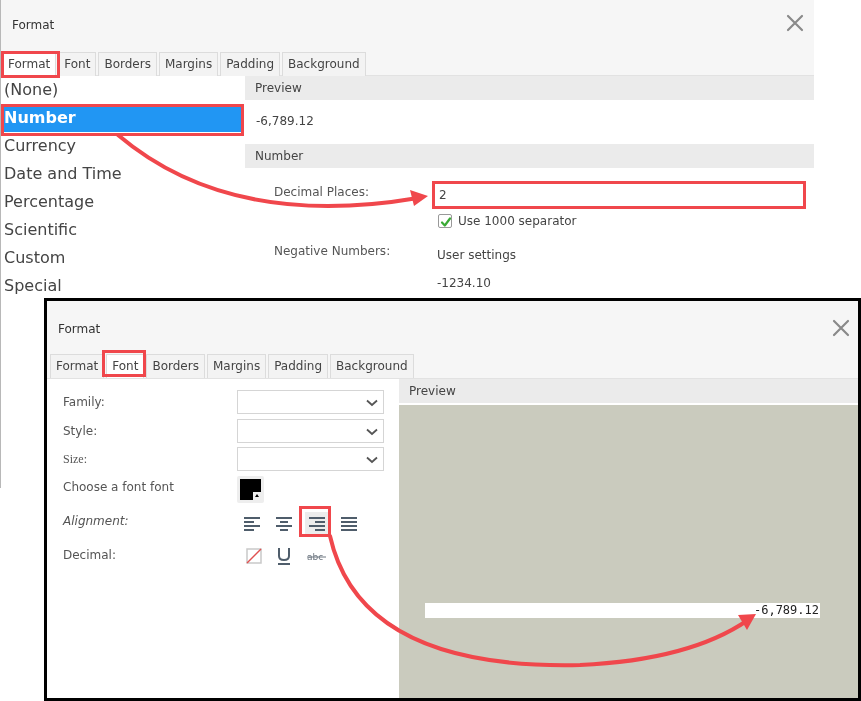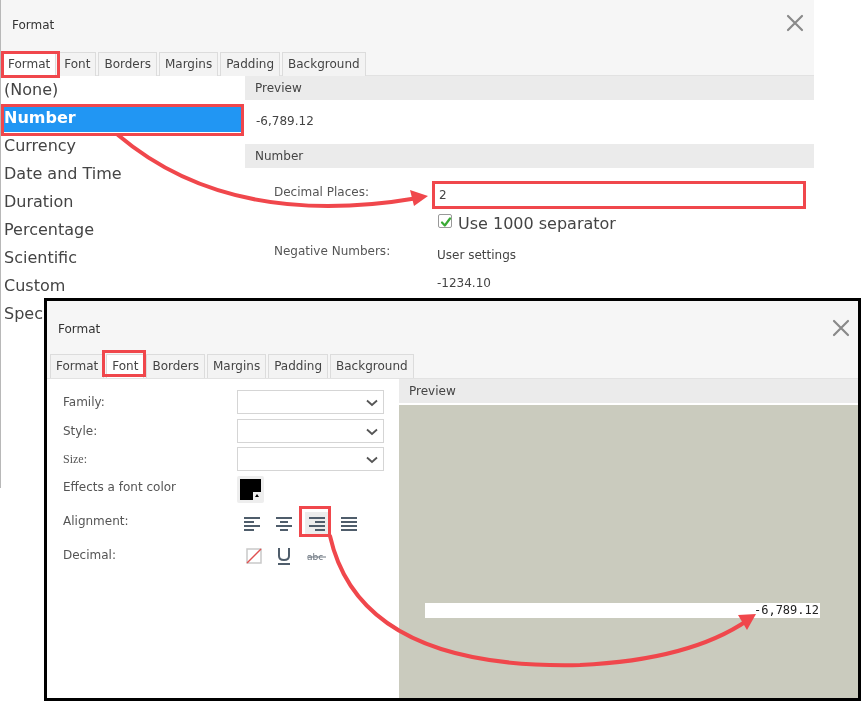--- a/index.html
+++ b/index.html
@@ -21,21 +21,21 @@
   .cat-list { position: absolute; left: 1px; top: 76px; width: 242px; }
   .cat-item { height: 28px; line-height: 28px; padding-left: 2px; font-size: 16px; color: #444; cursor: pointer; white-space: nowrap; }
   .cat-item.selected { background: #2196f3; color: #fff; font-weight: bold; }
 
   .section-head { position: absolute; left: 244px; width: 569px; height: 24px; line-height: 24px; padding-left: 10px; background: #ebebeb; color: #444; font-size: 12px; }
   .preview-val { position: absolute; left: 255px; top: 114px; font-size: 12px; color: #444; }
   .field-label { position: absolute; font-size: 12px; color: #555; margin-left: 12px; }
   .text-input { position: absolute; left: 433px; top: 182px; width: 371px; height: 26px; border: 1px solid #ccc; background: #fff; padding-left: 4px; font-size: 12px; color: #444; font-family: "DejaVu Sans", sans-serif; }
   .checkbox { position: absolute; left: 437px; top: 214px; width: 14px; height: 14px; border: 1px solid #999; border-radius: 2px; background: #fff; }
   .checkbox svg { position: absolute; left: 1px; top: 1px; }
-  .check-label { position: absolute; left: 457px; top: 214px; font-size: 16px; color: #444; }
+  .check-label { position: absolute; left: 457px; top: 214px; font-size: 12px; color: #444; }
   .plain-val { position: absolute; font-size: 12px; color: #444; }
 
   
   #dlg2 { position: absolute; left: 44px; top: 298px; width: 817px; height: 403px; background: #fff; border: 3px solid #000; }
   #dlg2 .titlebar { position: absolute; left: 0; top: 0; width: 811px; height: 51px; background: #f6f6f6; }
   #dlg2 .title { position: absolute; left: 11px; top: 21px; font-size: 12px; color: #333; }
   #dlg2 .close { position: absolute; left: 784px; top: 17px; width: 20px; height: 20px; }
   #dlg2 .tabstrip-bg { position: absolute; left: 0; top: 51px; width: 811px; height: 27px; background: #f6f6f6; }
   #dlg2 .tabs { left: 3px; top: 53px; }
   #dlg2 .tabline { position: absolute; left: 0; top: 77px; width: 811px; height: 1px; background: #e2e2e2; }
@@ -80,21 +80,20 @@
     <div class="tab">Margins</div>
     <div class="tab">Padding</div>
     <div class="tab">Background</div>
   </div>
 
   <div class="cat-list">
     <div class="cat-item">(None)</div>
     <div class="cat-item selected">Number</div>
     <div class="cat-item">Currency</div>
     <div class="cat-item">Date and Time</div>
-    <div class="cat-item">Duration</div>
     <div class="cat-item">Percentage</div>
     <div class="cat-item">Scientific</div>
     <div class="cat-item">Custom</div>
     <div class="cat-item">Special</div>
   </div>
 
   <div class="section-head" style="top:76px;">Preview</div>
   <div class="preview-val">-6,789.12</div>
 
   <div class="section-head" style="top:144px;">Number</div>
@@ -148,27 +147,27 @@
       </svg>
   </div>
 
   <span class="f-label" style="top:151px;font-family:Liberation Serif, serif;">Size:</span>
   <div class="select" style="top:146px;">
     <svg width="12" height="8" viewBox="0 0 12 8">
         <path d="M1 1.5 L6 6 L11 1.5" stroke="#555" stroke-width="1.8" fill="none"></path>
       </svg>
   </div>
 
-  <span class="f-label" style="top:179px;">Effects a font color</span>
+  <span class="f-label" style="top:179px;">Choose a font font</span>
   <div class="color-swatch">
     <div class="inner"></div>
     <div class="tri"></div>
   </div>
 
-  <span class="f-label" style="top:213px;">Alignment:</span>
+  <span class="f-label" style="top:213px;font-style:italic;">Alignment:</span>
   <div class="icon-btn" style="left:193px; top:211px;">
     <svg width="24" height="24" viewBox="0 0 24 24">
         <g stroke="#4f5d6b" stroke-width="2">
           <line x1="4" y1="6" x2="20" y2="6"></line>
           <line x1="4" y1="10" x2="14" y2="10"></line>
           <line x1="4" y1="14" x2="20" y2="14"></line>
           <line x1="4" y1="18" x2="14" y2="18"></line>
         </g>
       </svg>
   </div>

